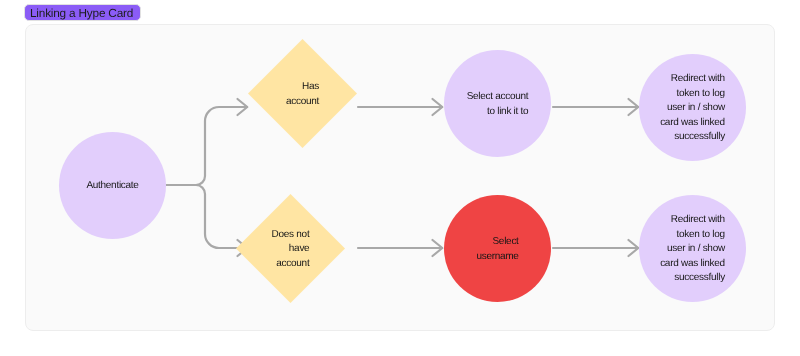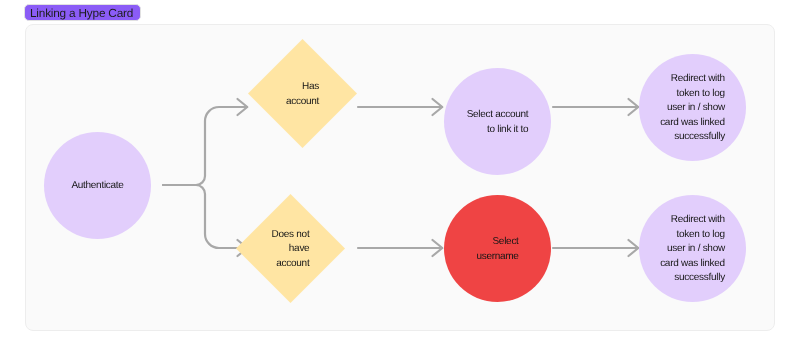--- a/index.html
+++ b/index.html
@@ -57,33 +57,33 @@
       <path d="M628.5 99 L638.3 107 L628.5 115"></path>
 
       <path d="M358 248 H442"></path>
       <path d="M432.5 240 L442.3 248 L432.5 256"></path>
 
       <path d="M553 248 H638"></path>
       <path d="M628.5 240 L638.3 248 L628.5 256"></path>
     </g>
   </svg>
 
-  <div class="node circle" style="left:44px;top:132px;width:107px;height:107px;background:#e2cefc;">
+  <div class="node circle" style="left:59px;top:132px;width:107px;height:107px;background:#e2cefc;">
     <span class="lbl">Authenticate</span>
   </div>
 
   <div class="node" style="left:248px;top:39px;width:109px;height:109px;">
     <svg class="dia" width="109" height="109" viewBox="0 0 109 109">
       <path d="M54.5 0 L109 54.5 L54.5 109 L0 54.5 Z" fill="#ffe5a3"></path>
     </svg>
     <span class="lbl">Has
 account</span>
   </div>
 
-  <div class="node circle" style="left:444px;top:68px;width:107px;height:107px;background:#e2cefc;">
+  <div class="node circle" style="left:444px;top:50px;width:107px;height:107px;background:#e2cefc;">
     <span class="lbl">Select account
 to link it to</span>
   </div>
 
   <div class="node circle" style="left:639px;top:54px;width:107px;height:107px;background:#e2cefc;">
     <span class="lbl">Redirect with
 token to log
 user in / show
 card was linked
 successfully</span>

